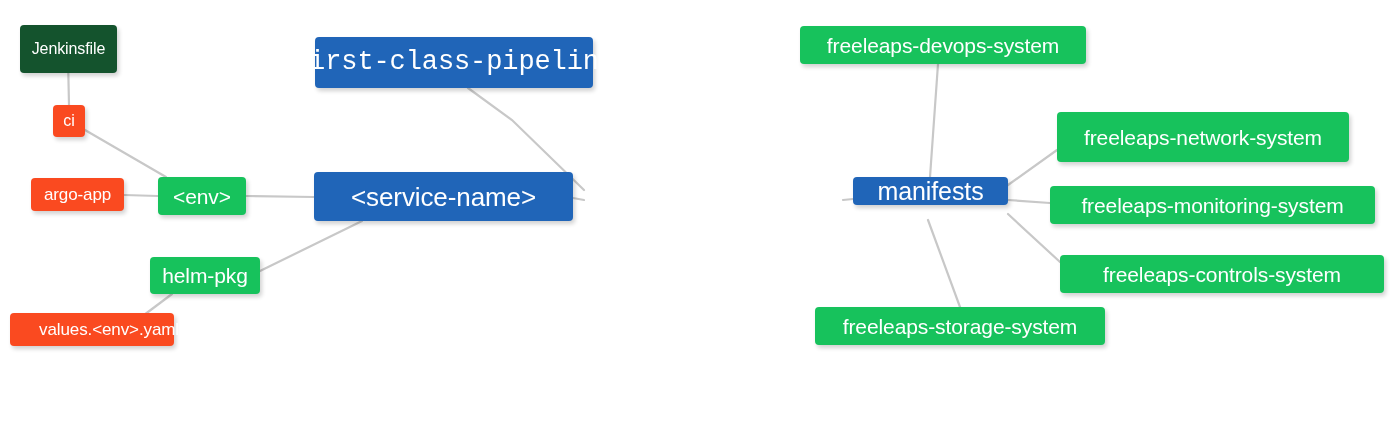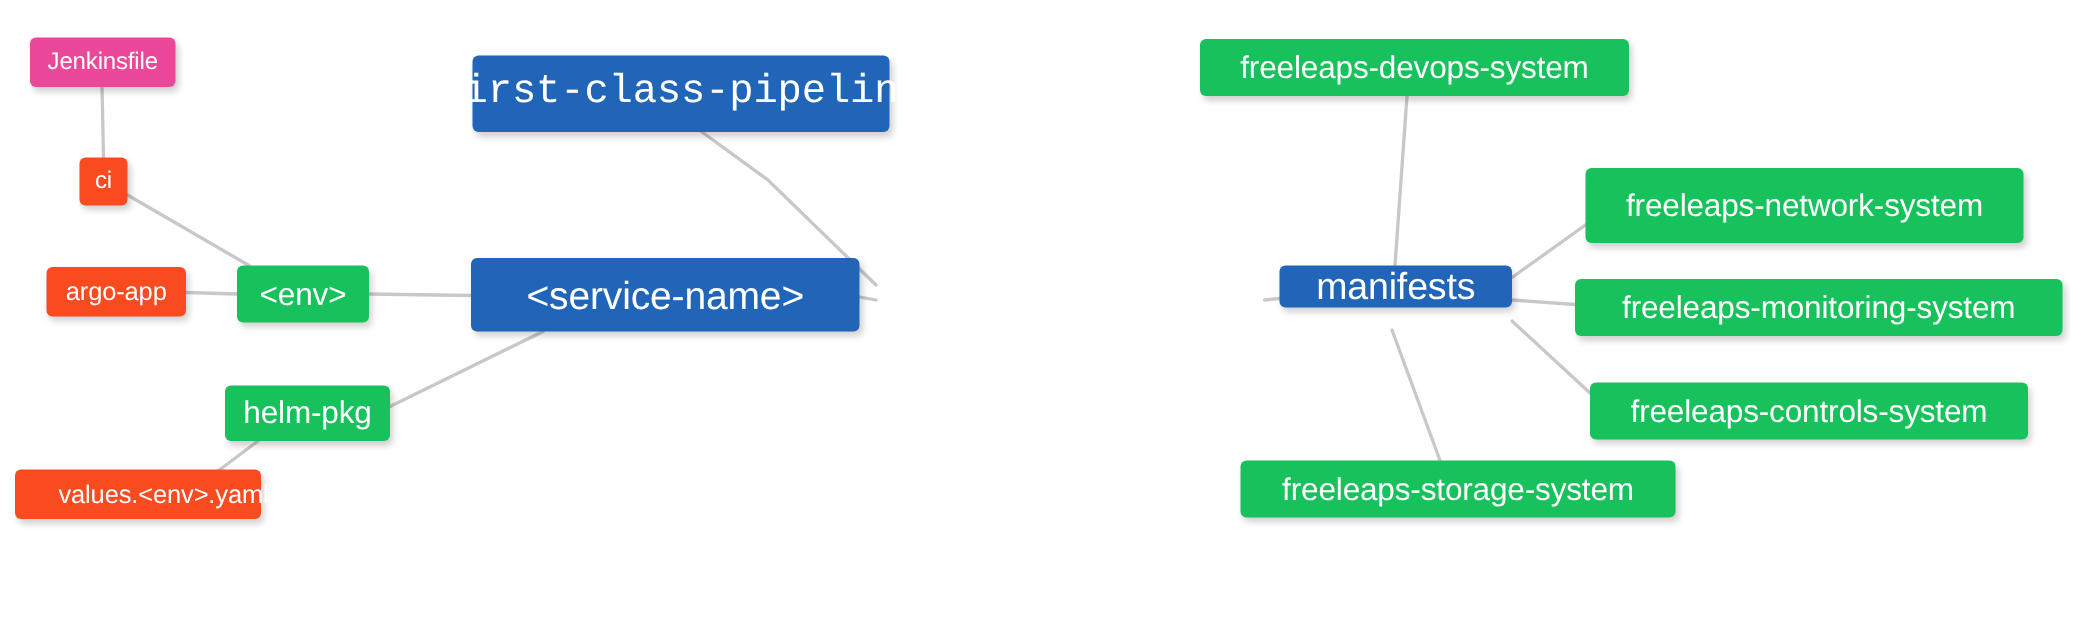--- a/index.html
+++ b/index.html
@@ -98,41 +98,41 @@
     </div>
 
   <div class="node n-red" style="left: 10px; top: 313px; width: 164px; height: 33px; font-size: 17px; background: rgb(250, 74, 32); padding-left: 34px;">
       <span>values.&lt;env&gt;.yaml</span>
     </div>
 
   <div class="node n-red" style="left: 53px; top: 105px; width: 32px; height: 32px; font-size: 16px; background: rgb(250, 74, 32);">
       <span>ci</span>
     </div>
 
-  <div class="node n-orange" style="left: 20px; top: 25px; width: 97px; height: 33px; font-size: 16px; background: #ec4899;">
+  <div class="node n-orange" style="left: 20px; top: 25px; width: 97px; height: 48px; font-size: 16px; background: #14532d;">
       <span>Jenkinsfile</span>
     </div>
 
   <div class="node n-red" style="left: 31px; top: 178px; width: 93px; height: 33px; font-size: 17px; background: rgb(250, 74, 32);">
       <span>argo-app</span>
     </div>
 
   <div class="node n-green" style="left: 800px; top: 26px; width: 286px; height: 38px; font-size: 21px; background: rgb(23, 194, 92);">
       <span>freeleaps-devops-system</span>
     </div>
 
   <div class="node n-green" style="left: 1057px; top: 112px; width: 292px; height: 50px; font-size: 21px; background: rgb(23, 194, 92);">
       <span>freeleaps-network-system</span>
     </div>
 
   <div class="node n-green" style="left: 1050px; top: 186px; width: 325px; height: 38px; font-size: 21px; background: rgb(23, 194, 92);">
       <span>freeleaps-monitoring-system</span>
     </div>
 
-  <div class="node n-green" style="left: 1060px; top: 255px; width: 292px; height: 38px; font-size: 21px; background: rgb(23, 194, 92);">
+  <div class="node n-green" style="left: 1060px; top: 255px; width: 324px; height: 38px; font-size: 21px; background: rgb(23, 194, 92);">
       <span>freeleaps-controls-system</span>
     </div>
 
-  <div class="node n-green" style="left: 815px; top: 307px; width: 290px; height: 38px; font-size: 21px; background: rgb(23, 194, 92); margin-left: 12px;">
+  <div class="node n-green" style="left: 815px; top: 307px; width: 290px; height: 38px; font-size: 21px; background: rgb(23, 194, 92);">
       <span>freeleaps-storage-system</span>
     </div>
 
 </div>
 
 </body></html>

